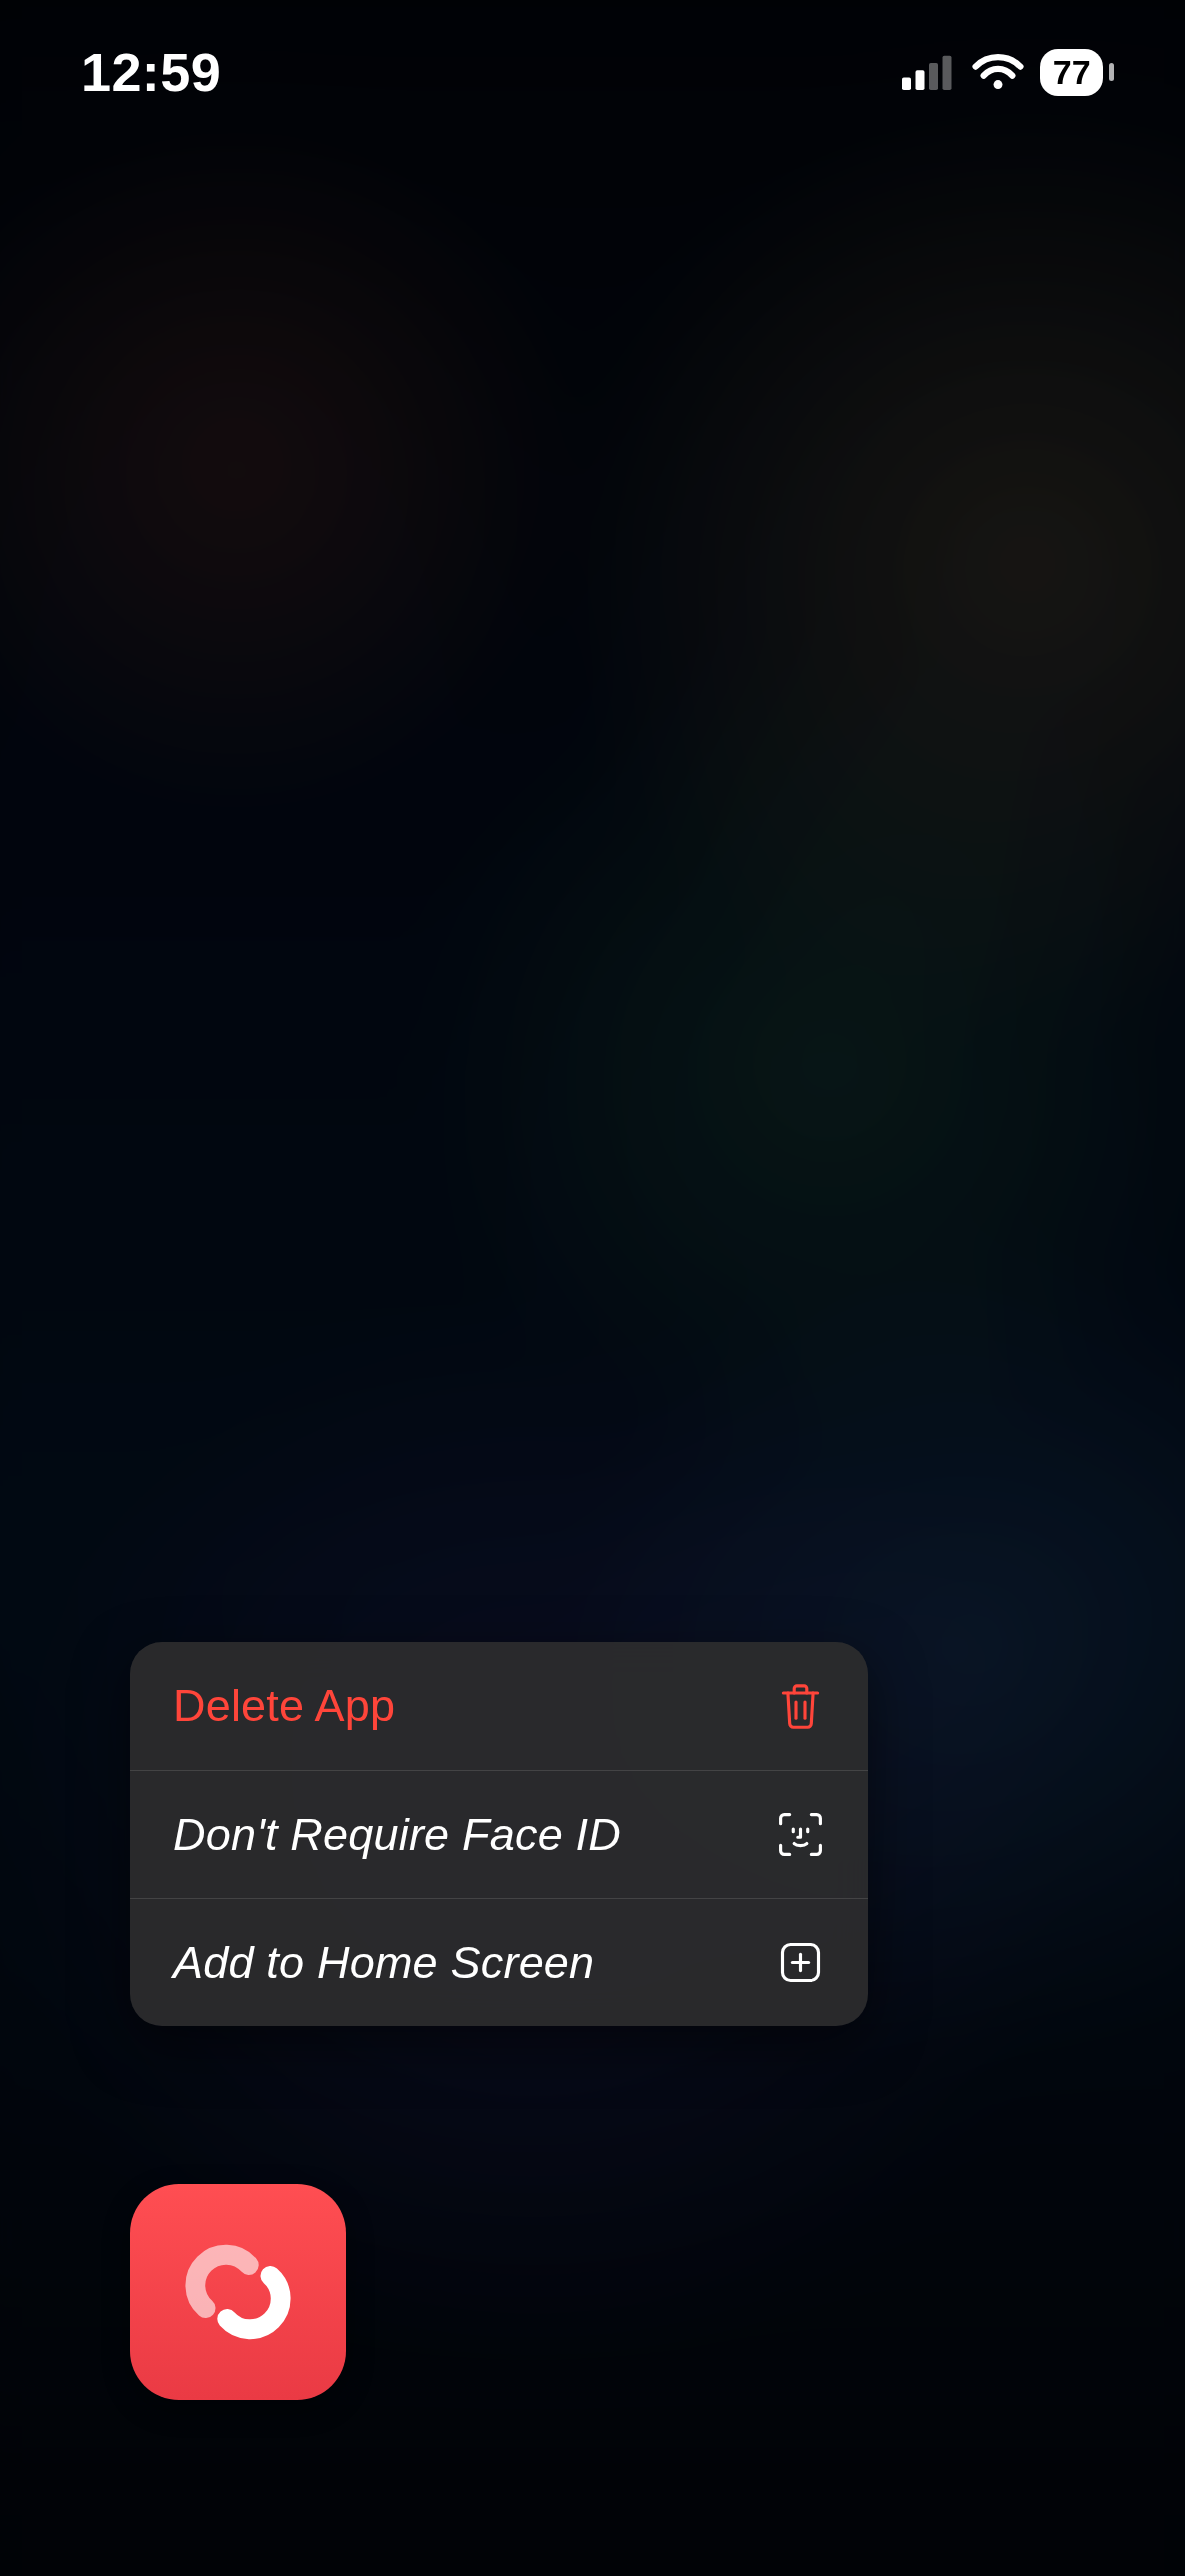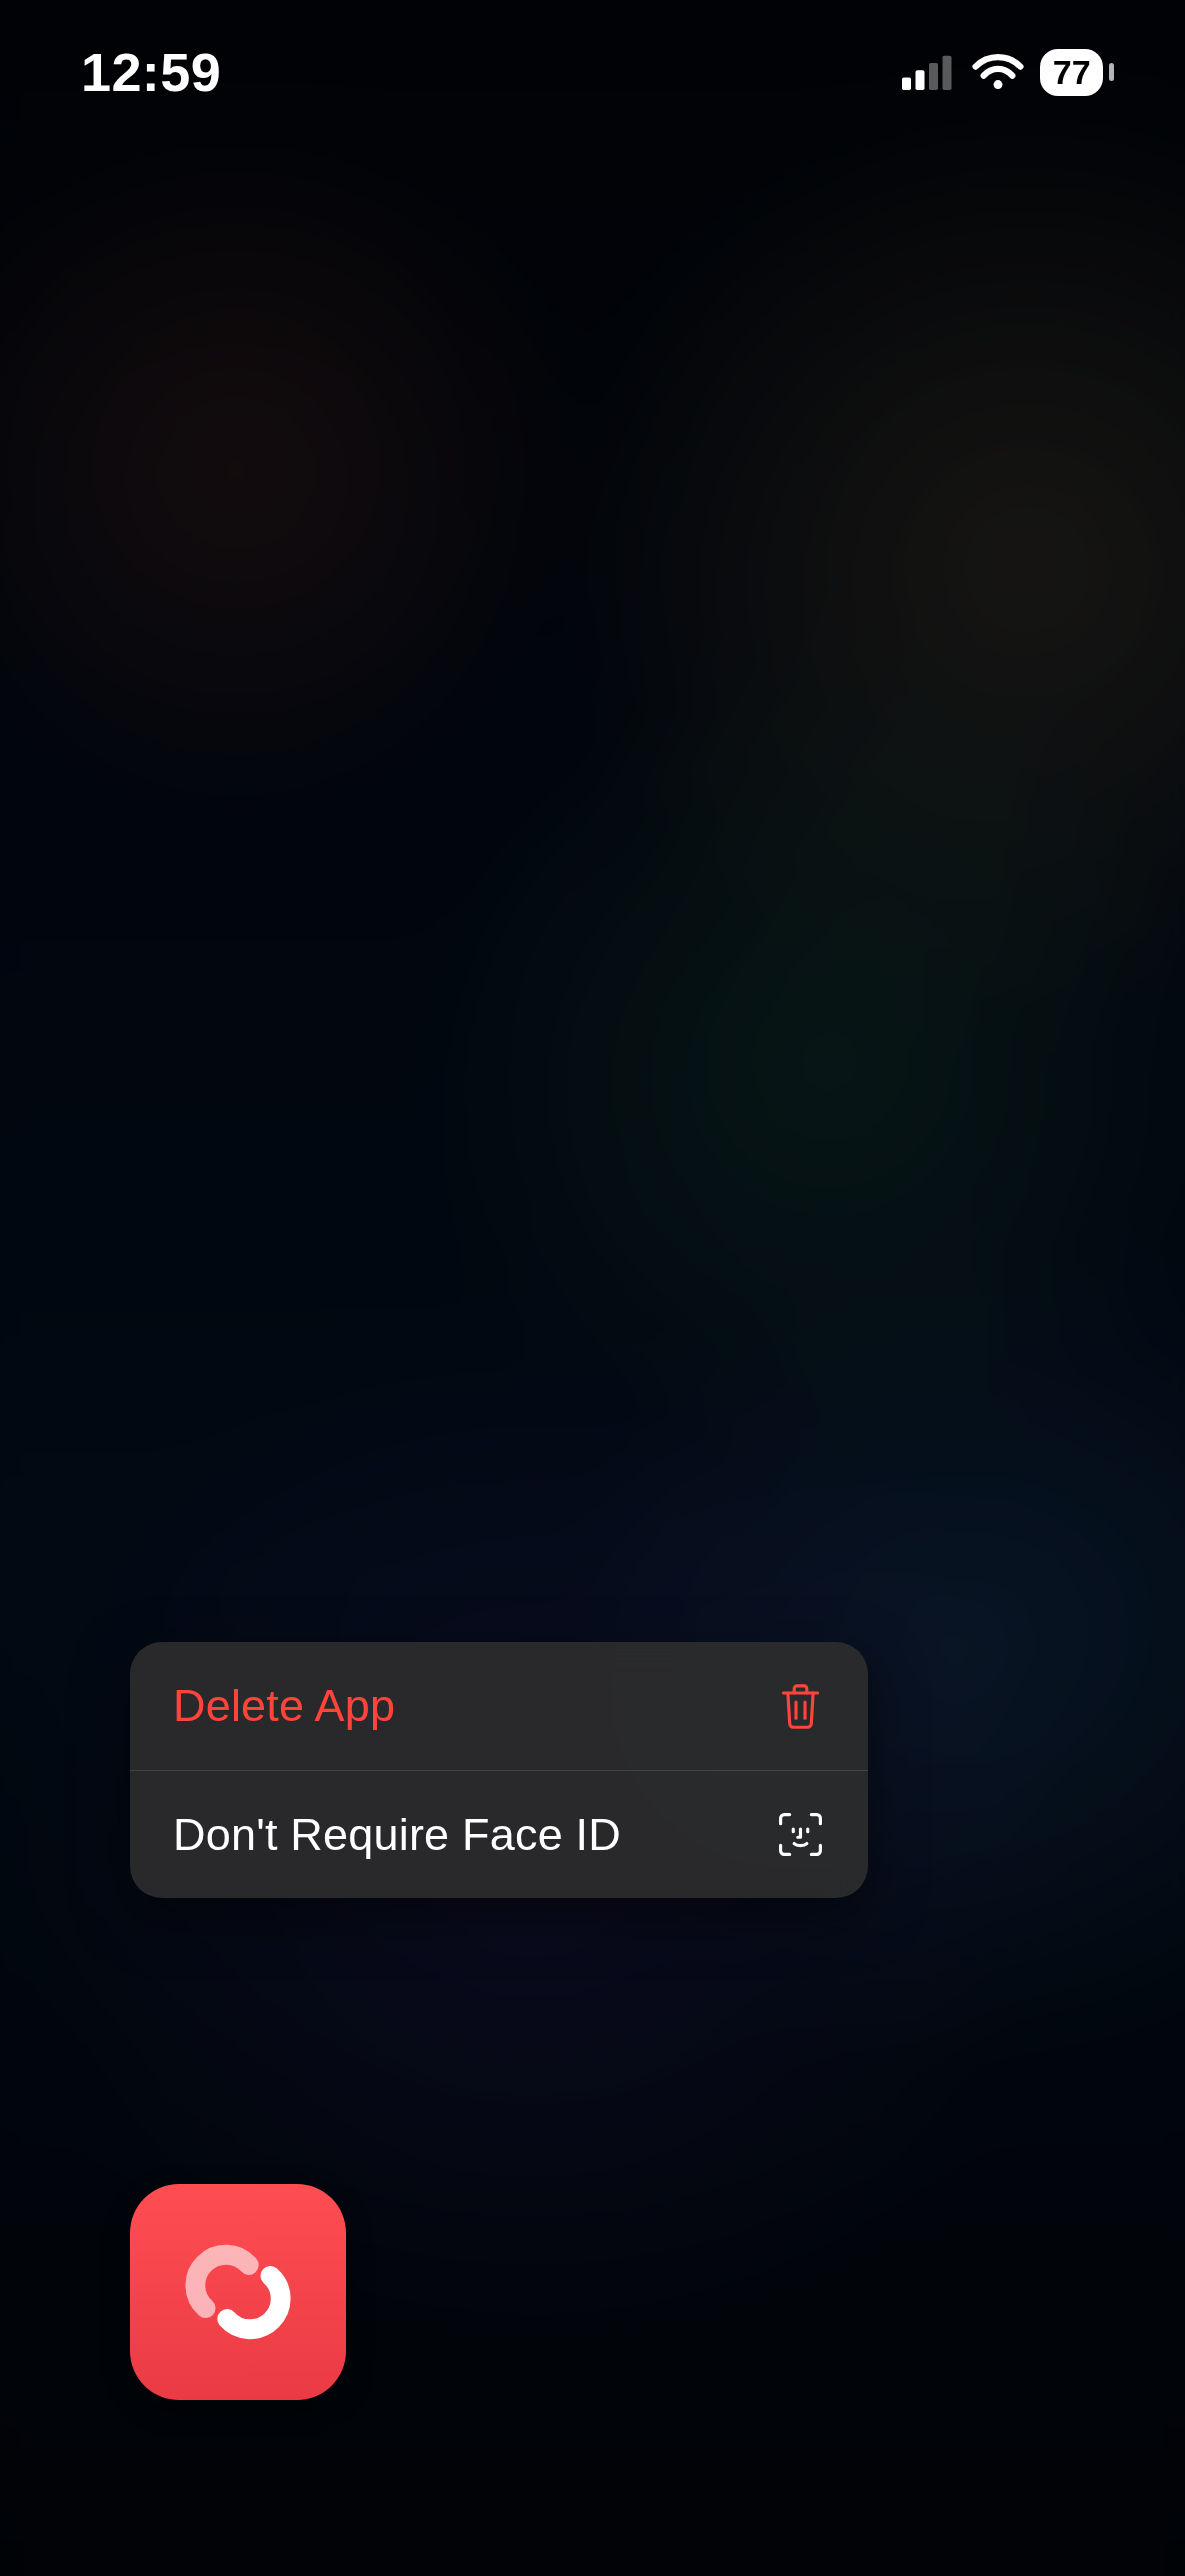--- a/index.html
+++ b/index.html
@@ -55,21 +55,21 @@
   }
   .menu-item {
     display: flex; align-items: center; justify-content: space-between;
     padding: 0 43px;
     height: 128px;
     color: #fff;
     font-size: 45px;
     letter-spacing: 0.2px;
     cursor: pointer;
   }
-  .menu-item + .menu-item { border-top: 1.3px solid rgba(255,255,255,0.12); }
+  .menu-item + .menu-item { border-top: 1.3px solid rgba(255,255,255,0.12); font-style: italic; }
   .menu-item.destructive { color: #ff453a; }
   .menu-item.destructive svg { stroke: #ff453a; }
   .menu-item svg { stroke: #fff; }
   .menu-icon { width: 50px; height: 50px; display:flex; align-items:center; justify-content:center; }
 
   
   .app-icon {
     position: absolute;
     left: 130px; top: 2184px;
     width: 216px; height: 216px;
@@ -134,20 +134,30 @@
         <path d="M48 14 V8 a4 4 0 0 0 -4 -4 h-6"></path>
         <path d="M4 38 V44 a4 4 0 0 0 4 4 h6"></path>
         <path d="M48 38 V44 a4 4 0 0 1 -4 4 h-6"></path>
         <path d="M18 20 V23"></path>
         <path d="M34 20 V23"></path>
         <path d="M26 20 V29 h-3"></path>
         <path d="M19 36 c3 3 11 3 14 0"></path>
       </svg>
     </span>
   </div>
+  <div class="menu-item">
+    <span>Add to Home Screen</span>
+    <span class="menu-icon">
+      <svg width="45" height="45" viewBox="0 0 50 50" fill="none" stroke-width="3.5" stroke-linecap="round" stroke-linejoin="round">
+        <rect x="5" y="5" width="40" height="40" rx="9"></rect>
+        <path d="M25 16 V34"></path>
+        <path d="M16 25 H34"></path>
+      </svg>
+    </span>
+  </div>
 </div>
 
 <div class="app-icon">
   <span>
     <svg width="144" height="144" viewBox="0 0 160 160" fill="none">
       <path d="M44 98 a34 34 0 1 1 48 -48" stroke="rgba(255,255,255,0.6)" stroke-width="22" stroke-linecap="round"></path>
       <path d="M116 62 a34 34 0 1 1 -48 48" stroke="#ffffff" stroke-width="22" stroke-linecap="round"></path>
     </svg>
   </span>
 </div>

